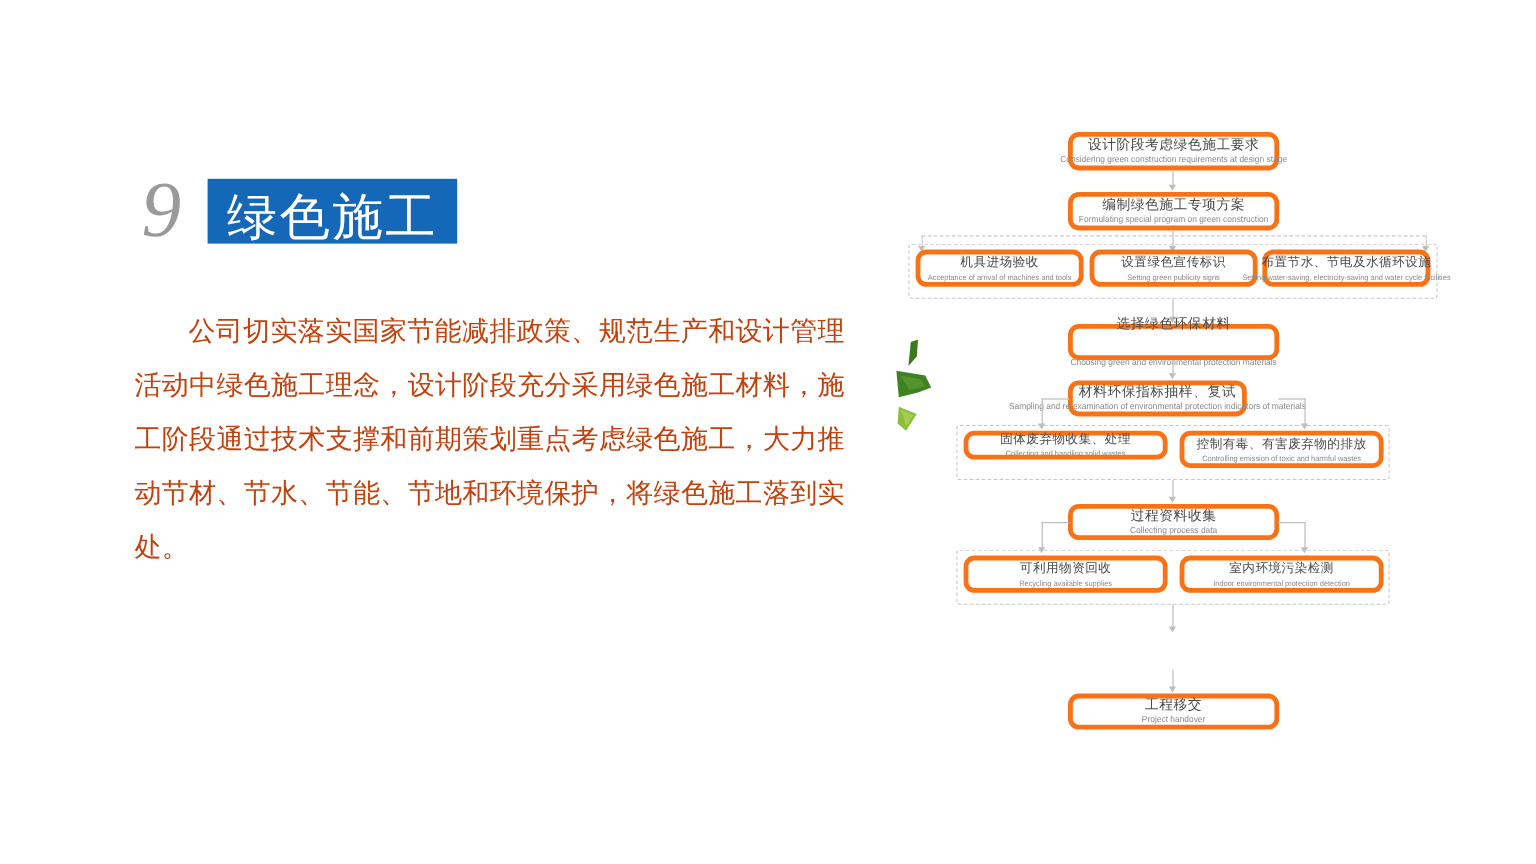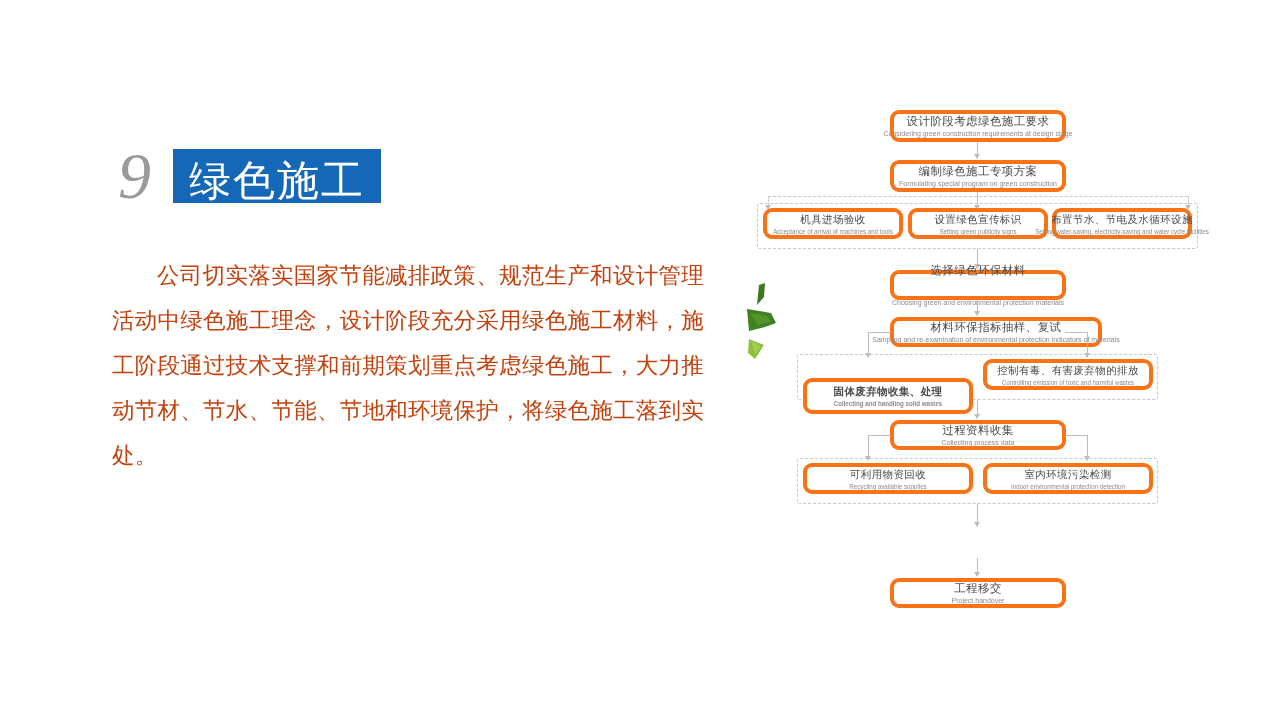--- a/index.html
+++ b/index.html
@@ -239,35 +239,35 @@
   <div class="arrow-down" style="left:239px; top:264px;"></div>
 
   <div class="fbox" style="left:155px; top:270px; width:176px; height:30px;gap:20px;">
     <div class="cn">选择绿色环保材料</div>
     <div class="en">Choosing green and environmental protection materials</div>
   </div>
 
   <div class="vline" style="left:242px; top:300px; height:12px;"></div>
   <div class="arrow-down" style="left:239px; top:311px;"></div>
 
-  <div class="fbox" style="left:155px; top:317px; width:212px; height:30px;text-align:center;">
+  <div class="fbox" style="left:155px; top:317px; width:149px; height:30px;text-align:center;">
     <div class="cn">材料环保指标抽样、复试</div>
     <div class="en">Sampling and re-examination of environmental protection indicators of materials</div>
   </div>
 
   <div class="hline" style="left:133px; top:332px; width:23px;"></div>
   <div class="hline" style="left:330px; top:332px; width:23px;"></div>
   <div class="vline" style="left:133px; top:332px; height:22px;"></div>
   <div class="vline" style="left:352px; top:332px; height:22px;"></div>
   <div class="arrow-down" style="left:130px; top:353px;"></div>
   <div class="arrow-down" style="left:349px; top:353px;"></div>
 
   <div class="dashbox" style="left:62px; top:354px; width:361px; height:46px;"></div>
 
-  <div class="fbox small" style="left:68px; top:378px; width:170px; height:36px;font-weight:bold;">
+  <div class="fbox small" style="left:68px; top:359px; width:170px; height:24px;">
     <div class="cn">固体废弃物收集、处理</div>
     <div class="en">Collecting and handling solid wastes</div>
   </div>
 
   <div class="fbox small" style="left:248px; top:359px; width:170px; height:31px;">
     <div class="cn">控制有毒、有害废弃物的排放</div>
     <div class="en">Controlling emission of toxic and harmful wastes</div>
   </div>
 
   <div class="vline" style="left:242px; top:400px; height:15px;"></div>

